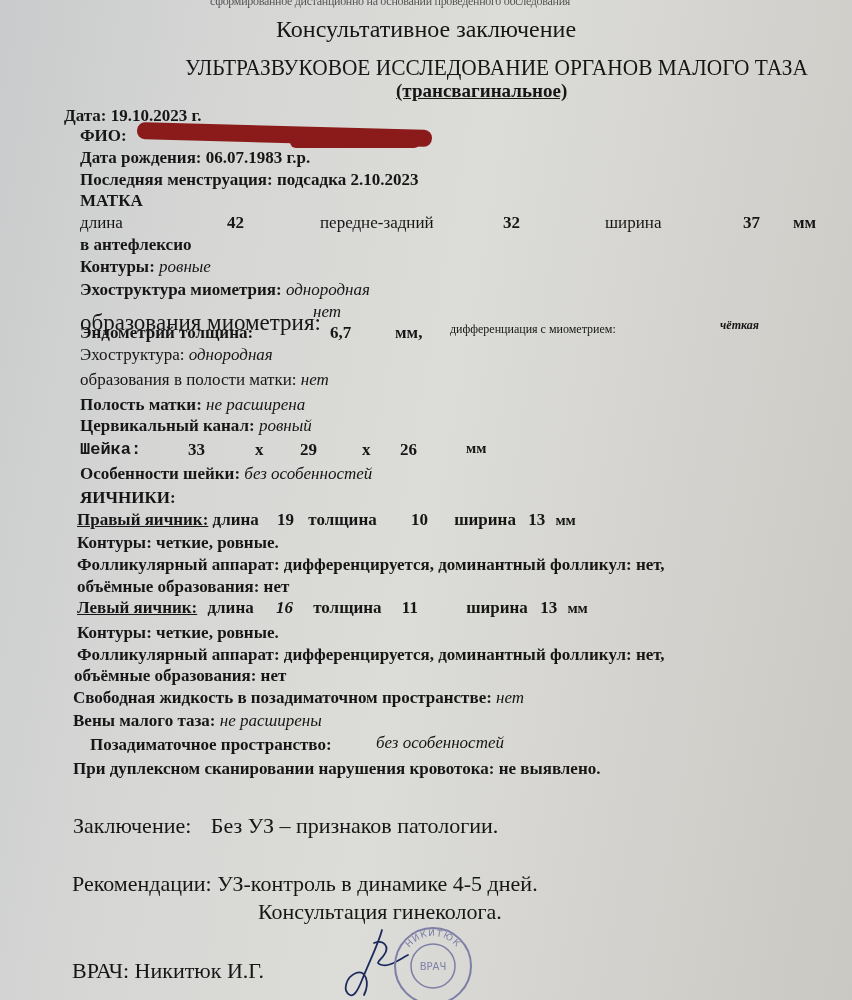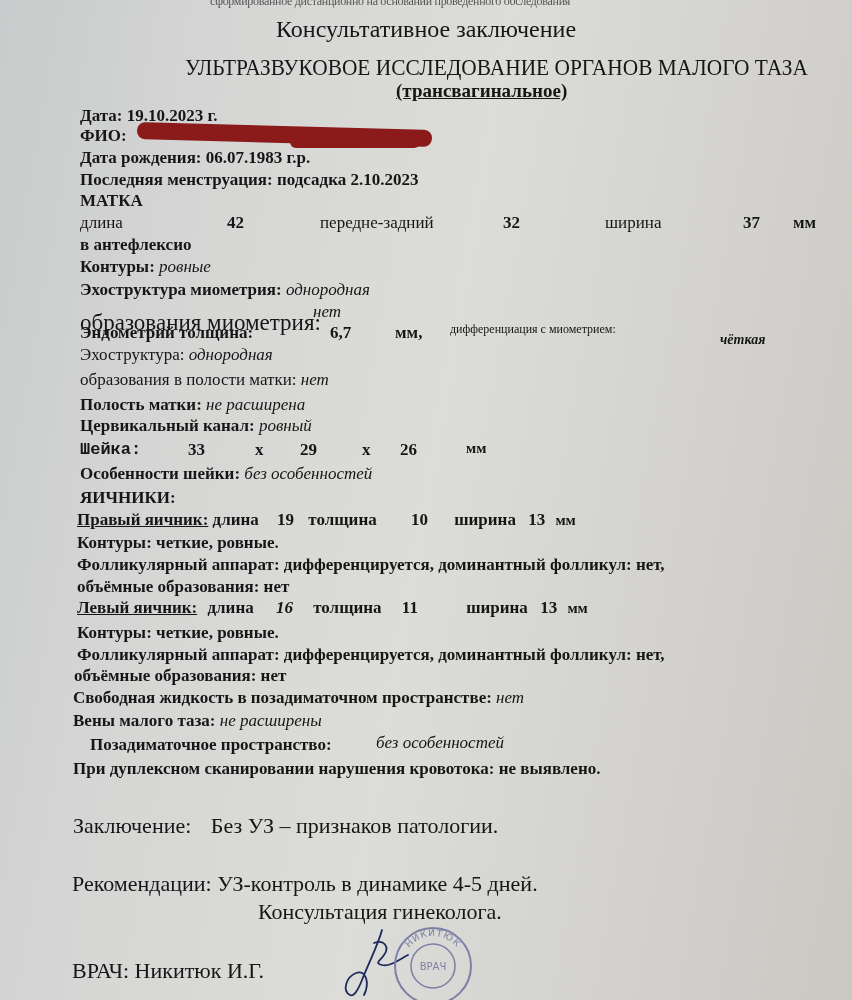--- a/index.html
+++ b/index.html
@@ -30,21 +30,21 @@
 </head>
 <body>
 
 <div>
 
   <div class="abs topline">сформированное дистанционно на основании проведенного обследования</div>
   <div class="abs title1">Консультативное заключение</div>
   <div class="abs title2">УЛЬТРАЗВУКОВОЕ ИССЛЕДОВАНИЕ ОРГАНОВ МАЛОГО ТАЗА</div>
   <div class="abs title3">(трансвагинальное)</div>
 
-  <div class="abs row" style="top:106px;left:80px;">
+  <div class="abs row" style="top:106px;left:64px;">
     <span>Дата:</span>
     <span>19.10.2023 г.</span>
   </div>
   <div class="abs row" style="top:126px;left:80px;">ФИО:</div>
   <div class="redact"></div>
   <div class="redact2"></div>
   <div class="abs row" style="top:148px;left:80px;">
     <span>Дата рождения:</span>
     <span>06.07.1983  г.р.</span>
   </div>
@@ -69,21 +69,21 @@
   <div class="abs row" style="top:280px;left:80px;">
     <span>Эхоструктура миометрия:</span>
     <span class="i reg">однородная</span>
   </div>
   <div class="abs" style="top:302px;left:80px;font-size:23px;margin-top:8px;">образования миометрия:</div>
   <div class="abs i" style="top:302px;left:313px;font-size:17px;">нет</div>
   <div class="abs row" style="top:323px;left:80px;">Эндометрий толщина:</div>
   <div class="abs row" style="top:323px;left:330px;">6,7</div>
   <div class="abs row" style="top:323px;left:395px;">мм,</div>
   <div class="abs" style="top:322px;left:450px;font-size:12px;">дифференциация  с миометрием:</div>
-  <div class="abs b i" style="top:332px;left:720px;font-size:14px;">чёткая</div>
+  <div class="abs b i" style="top:318px;left:720px;font-size:12px;">чёткая</div>
   <div class="abs" style="top:345px;left:80px;font-size:17px;">
     <span>Эхоструктура:</span>
     <span class="i">однородная</span>
   </div>
   <div class="abs" style="top:370px;left:80px;font-size:17px;">
     <span>образования в полости матки:</span>
     <span class="i">нет</span>
   </div>
   <div class="abs row" style="top:395px;left:80px;text-align:right;">
     <span>Полость матки:</span>

